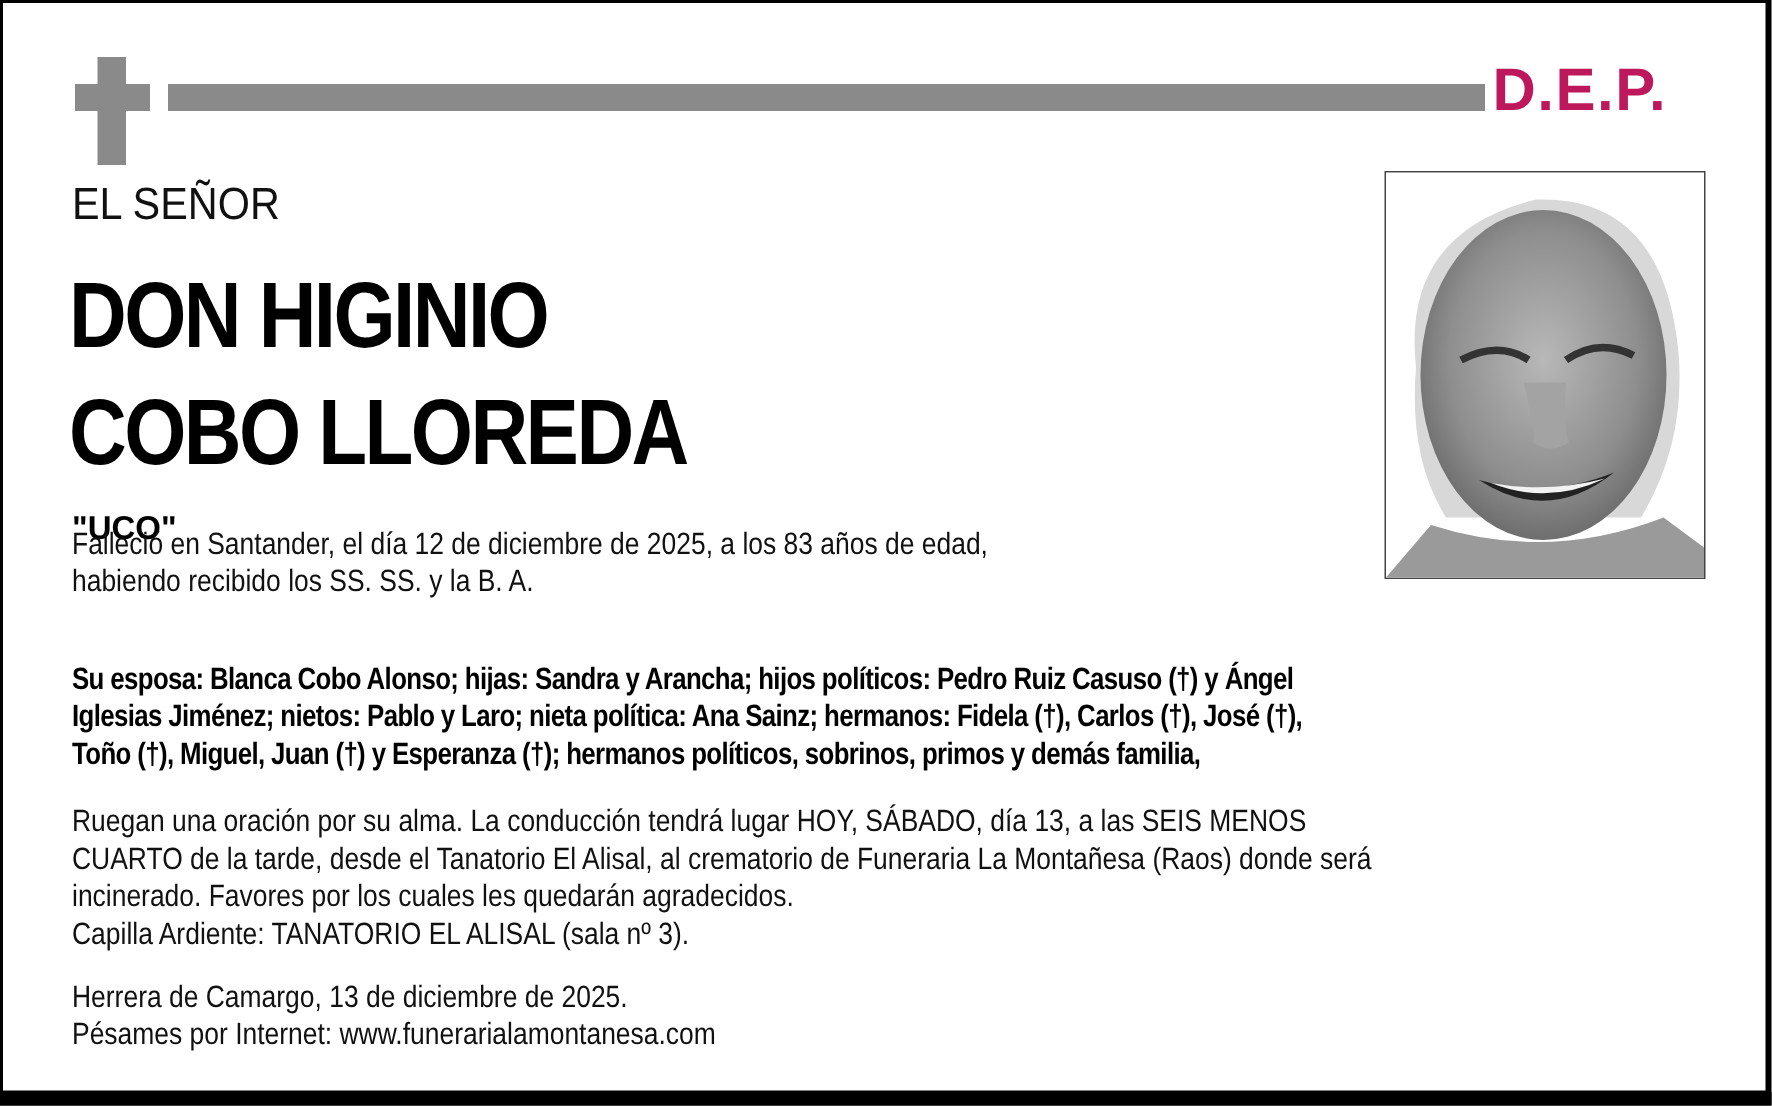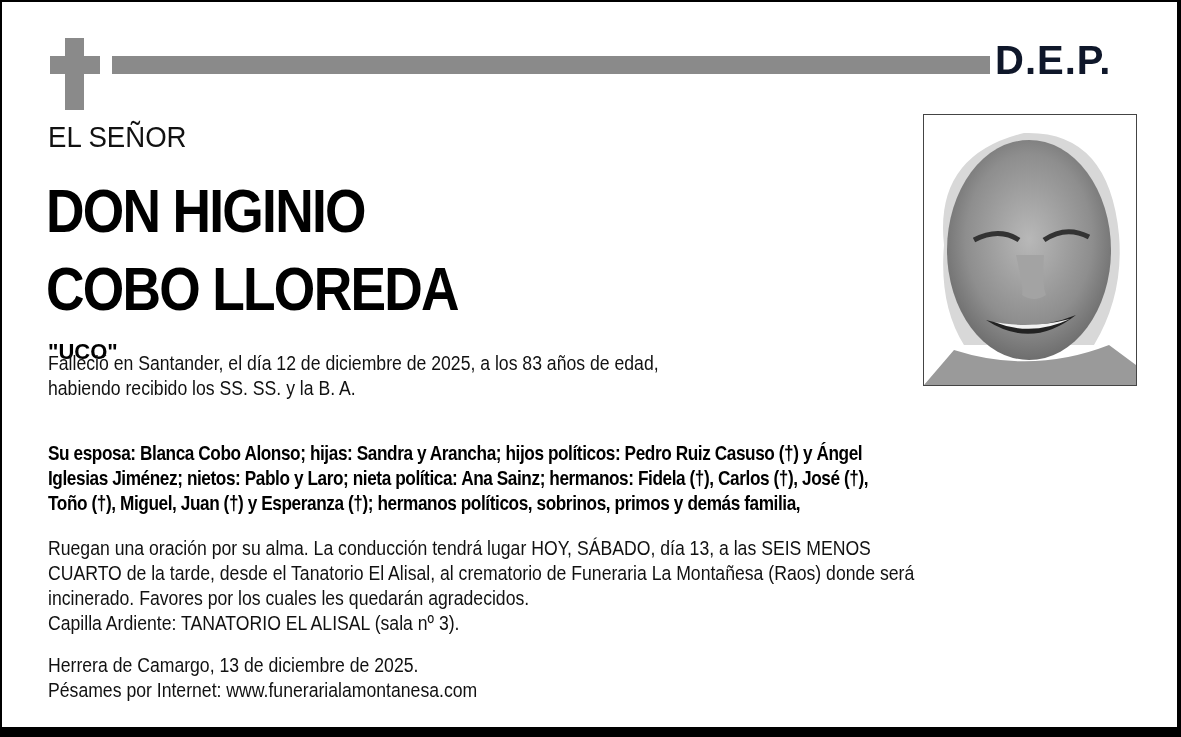--- a/index.html
+++ b/index.html
@@ -12,21 +12,21 @@
     position: absolute; left: 2px; top: 2px;
     width: 1175px; height: 725px;
     background: #fff;
   }
   .bottom-bar { position: absolute; left: 0; top: 728px; width: 1181px; height: 9px; background: #000; }
   .cross-v { position: absolute; left: 63px; top: 36px; width: 19px; height: 72px; background: #8a8a8a; }
   .cross-h { position: absolute; left: 48px; top: 54px; width: 50px; height: 18px; background: #8a8a8a; }
   .rule { position: absolute; left: 110px; top: 54px; width: 878px; height: 18px; background: #8a8a8a; }
   .dep {
     position: absolute; left: 993px; top: 36px;
-    font-size: 40px; font-weight: bold; color: #0f172a; letter-spacing: 1px;
+    font-size: 40px; font-weight: bold; color: #be185d; letter-spacing: 1px;
     font-family: "Liberation Sans", sans-serif; line-height: 44px;
   }
   .el-senor {
     position: absolute; left: 46px; top: 116px;
     font-size: 30px; color: #111; line-height: 38px;
     font-family: "Liberation Sans", sans-serif;
     transform: scaleX(0.92); transform-origin: left;
   }
   .name {
     position: absolute; left: 44px; top: 170px;

